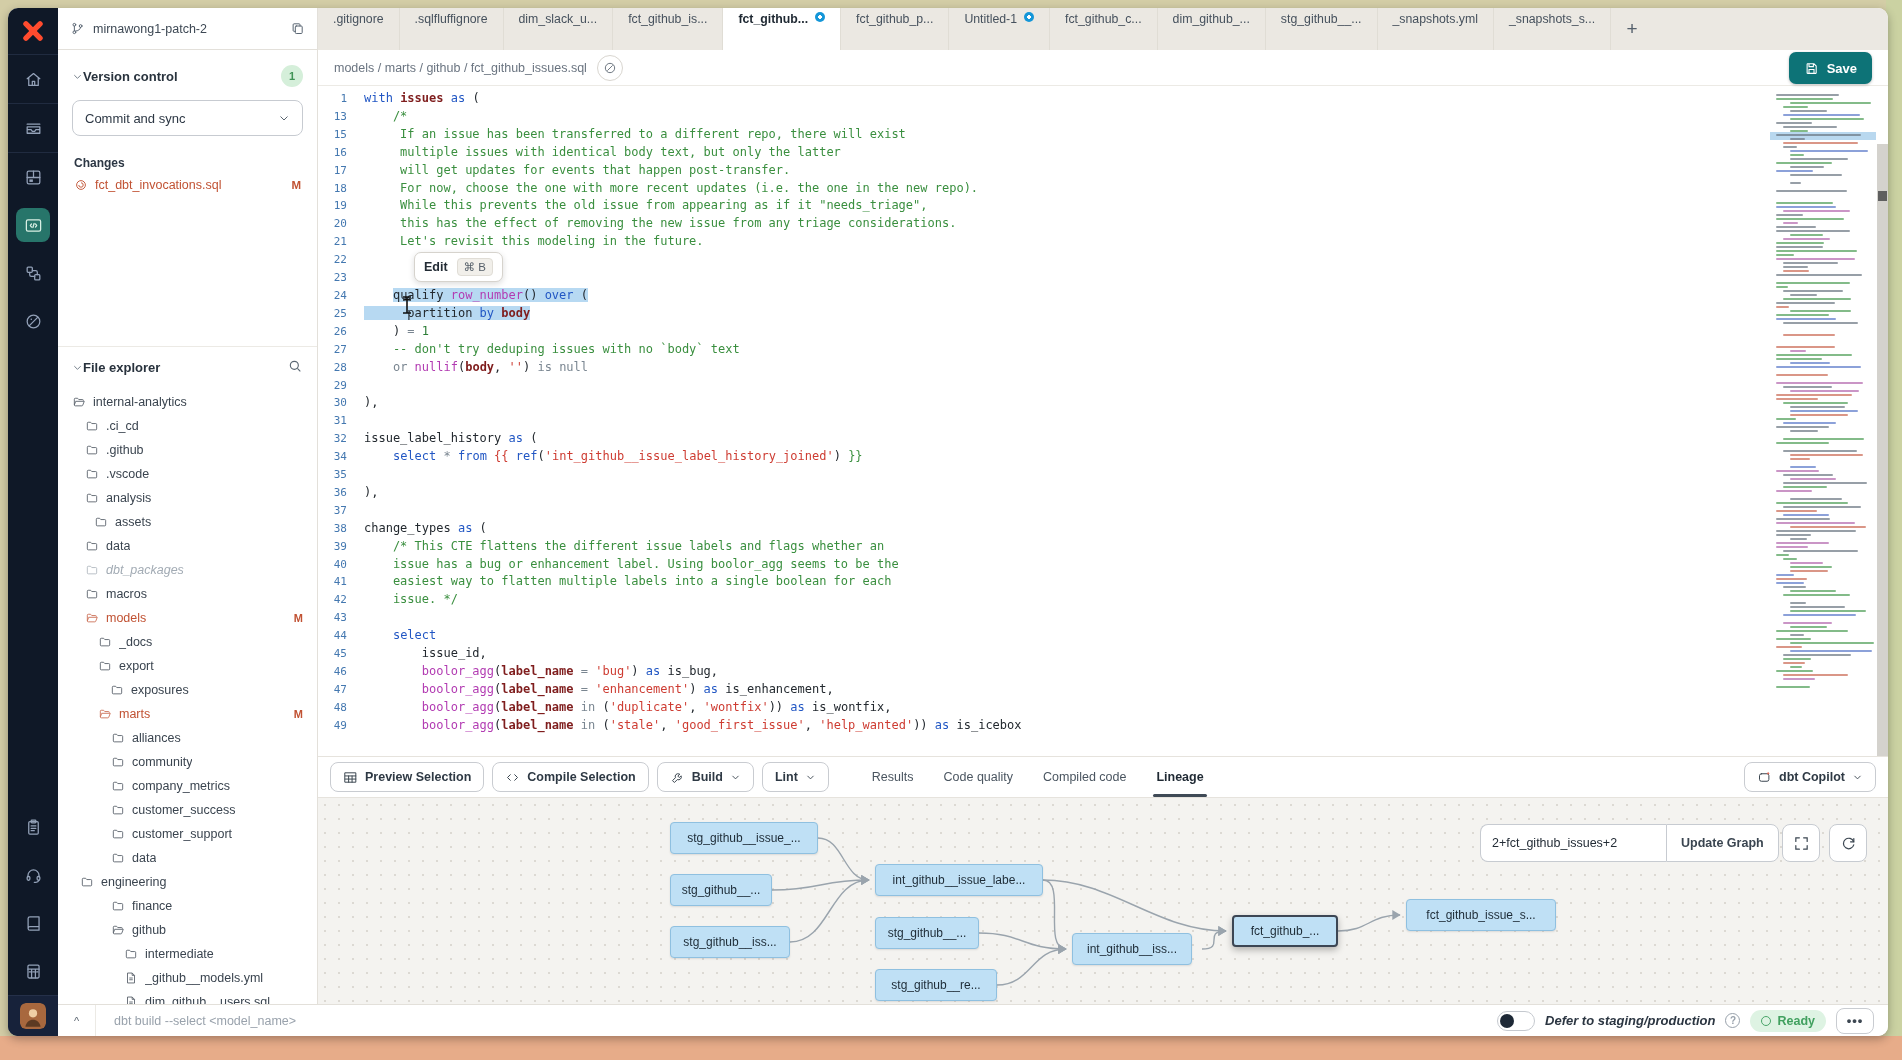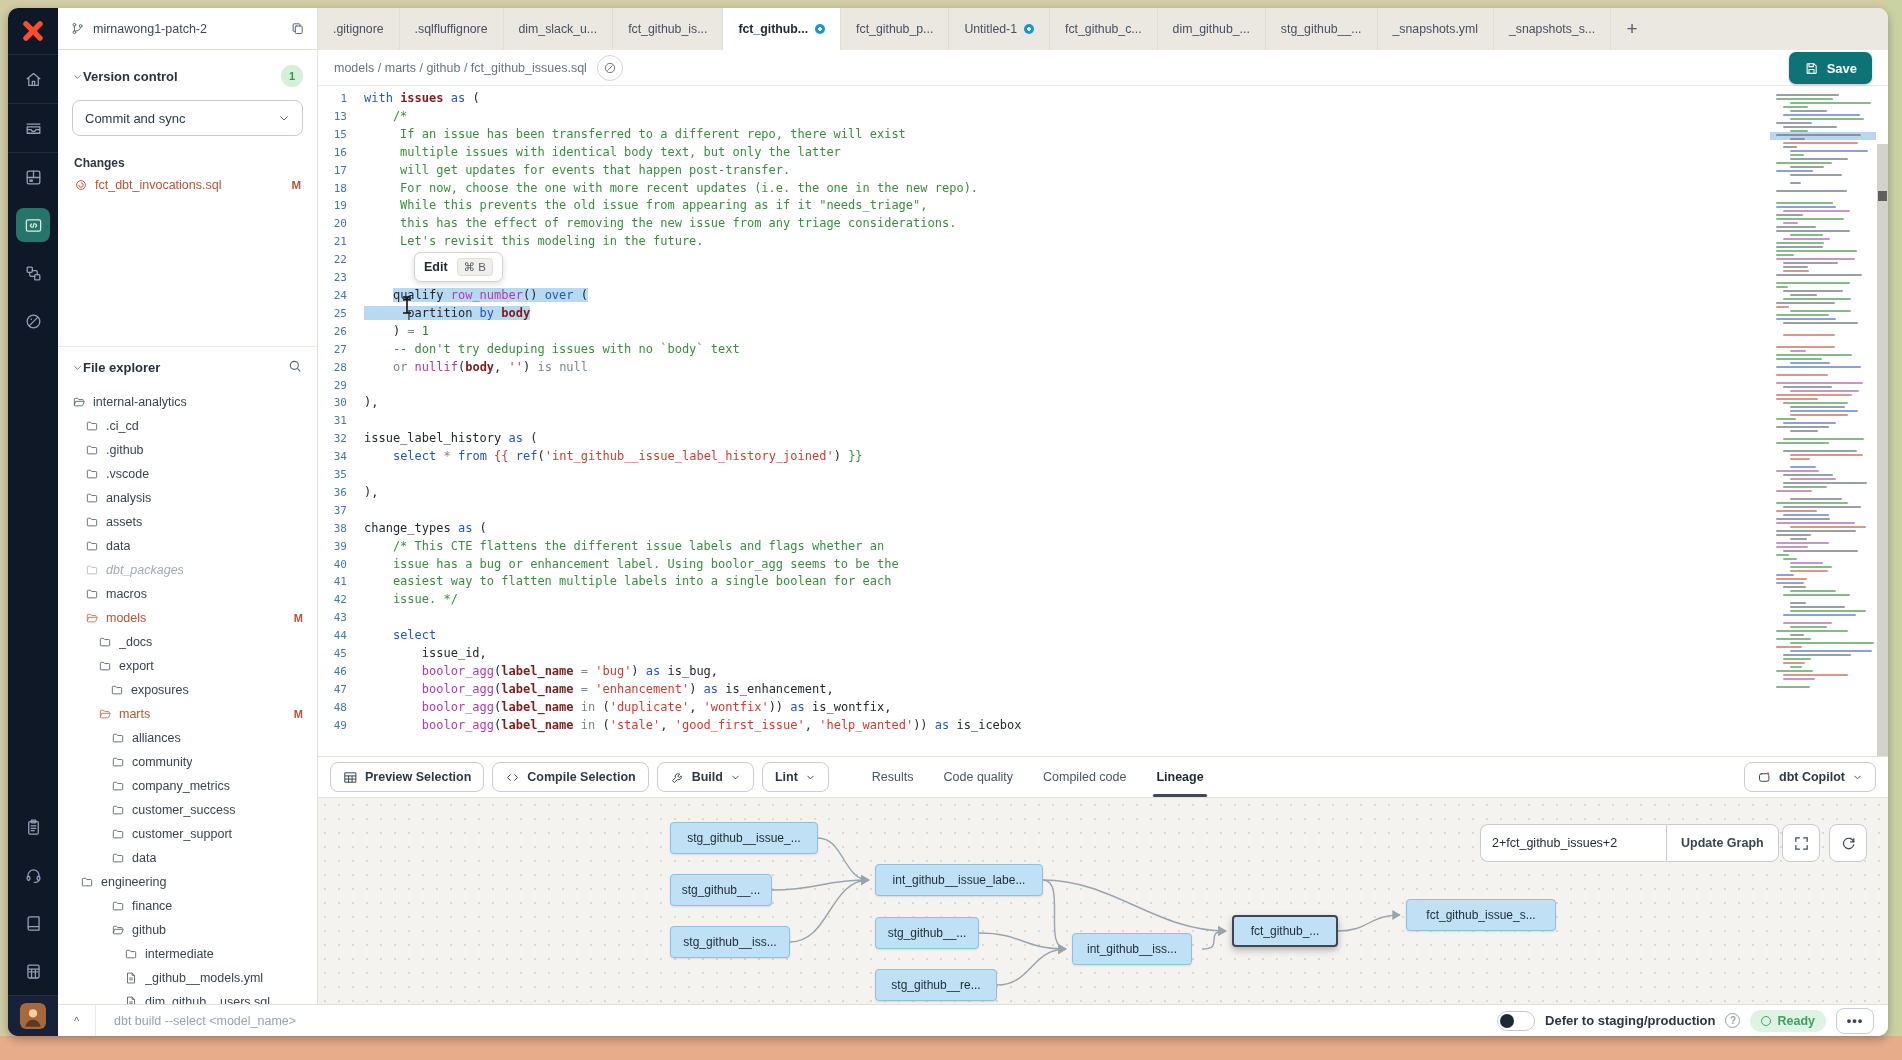--- a/index.html
+++ b/index.html
@@ -22,21 +22,21 @@
   .avatar { width:26px; height:26px; border-radius:6px; overflow:hidden; }
 
   
   .content { flex:1; display:flex; flex-direction:column; min-width:0; }
   .top-row { height:42px; display:flex; flex:none; }
   .branch-cell { width:260px; flex:none; background:#fff; border-right:1px solid #e3e0da; border-bottom:1px solid #e3e0da;
                  display:flex; align-items:center; gap:8px; padding:0 12px; }
   .branch-cell svg { width:15px; height:15px; stroke:#5a6673; fill:none; stroke-width:1.6; stroke-linecap:round; }
   .branch-name { font-size:12.5px; color:#3d4854; flex:1; white-space:nowrap; overflow:hidden; }
   .tabbar { flex:1; background:#ebe8e2; display:flex; align-items:stretch; overflow:hidden; }
-  .tab { padding:4px 15px; display:flex; align-items:center; gap:7px; font-size:12.3px; color:#46515d;
+  .tab { padding:4px 15px; display:flex; gap:7px; font-size:12.3px; color:#46515d;
          border-right:1px solid #e0ddd5; white-space:nowrap; }
   .tab.active { background:#fff; color:#1d2731; font-weight:bold; }
   .dot { width:10px; height:10px; border-radius:50%; flex:none;
          background:radial-gradient(circle at center, #ffffff 0 2px, #1496d8 2px); }
   .newtab { width:42px; display:flex; align-items:center; justify-content:center; font-size:19px; color:#55606c; }
 
   .mid-row { flex:1; display:flex; min-height:0; }
 
   
   .left-panel { width:260px; flex:none; border-right:1px solid #e3e0da; background:#fff; display:flex; flex-direction:column; min-height:0; }
@@ -129,21 +129,21 @@
   .lin-iconbtn svg { width:17px; height:17px; stroke:currentColor; fill:none; stroke-width:1.7; stroke-linecap:round; }
 
   
   .status-bar { height:32px; flex:none; border-top:1px solid #e3e0da; display:flex; align-items:center; background:#fff; }
   .sb-caret { width:38px; height:100%; display:flex; align-items:center; justify-content:center; color:#5a6570;
               font-size:11px; border-right:1px solid #eceae5; }
   .sb-cmd { padding:0 18px; color:#99a2ac; font-size:12.5px; }
   .sb-right { margin-left:auto; display:flex; align-items:center; gap:10px; padding-right:14px; }
   .toggle { width:38px; height:20px; border:1px solid #c5c9cf; border-radius:999px; background:#fff; position:relative; }
   .toggle .knob { position:absolute; left:2px; top:2px; width:14px; height:14px; border-radius:50%; background:#1d2836; }
-  .defer-label { font-size:13px; font-weight:bold; color:#2c3642; }
+  .defer-label { font-size:13px; font-weight:bold; color:#2c3642;font-style:italic; }
   .help { width:15px; height:15px; border:1.3px solid #98a1ab; border-radius:50%; color:#98a1ab; font-size:10px;
           display:flex; align-items:center; justify-content:center; font-weight:bold; }
   .ready-pill { background:#def3e3; color:#41a05f; border-radius:999px; padding:4px 11px; font-size:12.5px;
                 font-weight:bold; display:flex; align-items:center; gap:6px; }
   .ready-pill .ring { width:10px; height:10px; border:1.6px solid #4aa56a; border-radius:50%; }
   .menu-btn { width:38px; height:26px; border:1px solid #c9ccd1; border-radius:8px; background:#fff; color:#3d4752;
               font-size:13px; font-weight:bold; display:flex; align-items:center; justify-content:center; letter-spacing:1px; }
 </style>
 </head>
 <body>
@@ -363,21 +363,21 @@
                   <path d="M4 7.2 a1.6 1.6 0 0 1 1.6 -1.6 h4 l2 2.2 h6.8 A1.6 1.6 0 0 1 20 9.4 V17 a1.6 1.6 0 0 1 -1.6 1.6 H5.6 A1.6 1.6 0 0 1 4 17 z"></path>
                 </svg>
                 <span style="white-space: nowrap; overflow: hidden; text-overflow: ellipsis;">.vscode</span>
               </div>
               <div class="tree-row" style="padding-left: 27px;">
                 <svg viewBox="0 0 24 24">
                   <path d="M4 7.2 a1.6 1.6 0 0 1 1.6 -1.6 h4 l2 2.2 h6.8 A1.6 1.6 0 0 1 20 9.4 V17 a1.6 1.6 0 0 1 -1.6 1.6 H5.6 A1.6 1.6 0 0 1 4 17 z"></path>
                 </svg>
                 <span style="white-space: nowrap; overflow: hidden; text-overflow: ellipsis;">analysis</span>
               </div>
-              <div class="tree-row" style="padding-left: 27px;">
+              <div class="tree-row" style="padding-left: 36px;">
                 <svg viewBox="0 0 24 24">
                   <path d="M4 7.2 a1.6 1.6 0 0 1 1.6 -1.6 h4 l2 2.2 h6.8 A1.6 1.6 0 0 1 20 9.4 V17 a1.6 1.6 0 0 1 -1.6 1.6 H5.6 A1.6 1.6 0 0 1 4 17 z"></path>
                 </svg>
                 <span style="white-space: nowrap; overflow: hidden; text-overflow: ellipsis;">assets</span>
               </div>
               <div class="tree-row" style="padding-left: 27px;">
                 <svg viewBox="0 0 24 24">
                   <path d="M4 7.2 a1.6 1.6 0 0 1 1.6 -1.6 h4 l2 2.2 h6.8 A1.6 1.6 0 0 1 20 9.4 V17 a1.6 1.6 0 0 1 -1.6 1.6 H5.6 A1.6 1.6 0 0 1 4 17 z"></path>
                 </svg>
                 <span style="white-space: nowrap; overflow: hidden; text-overflow: ellipsis;">data</span>

